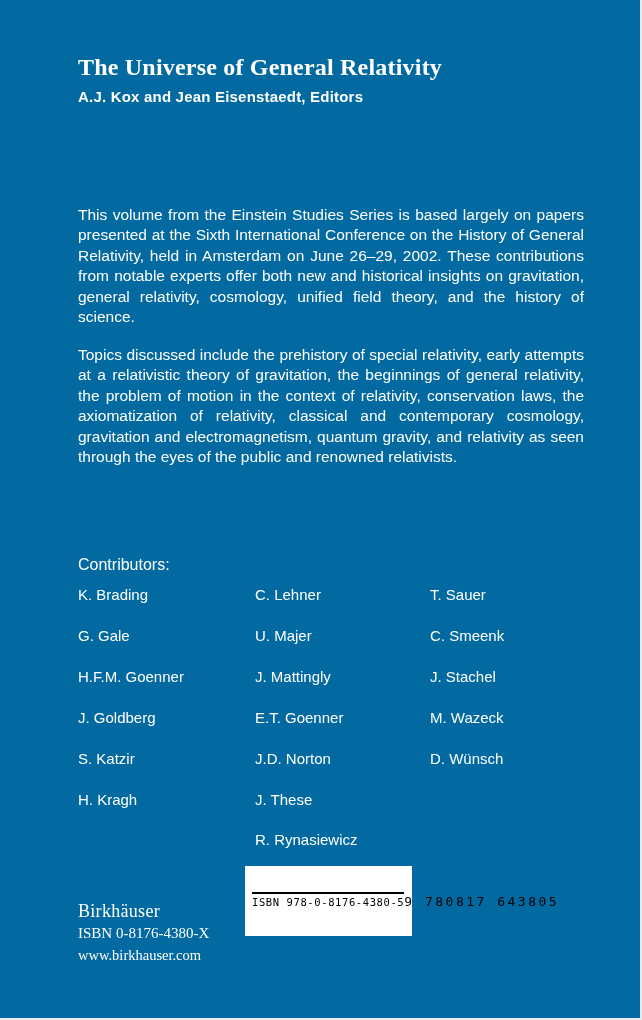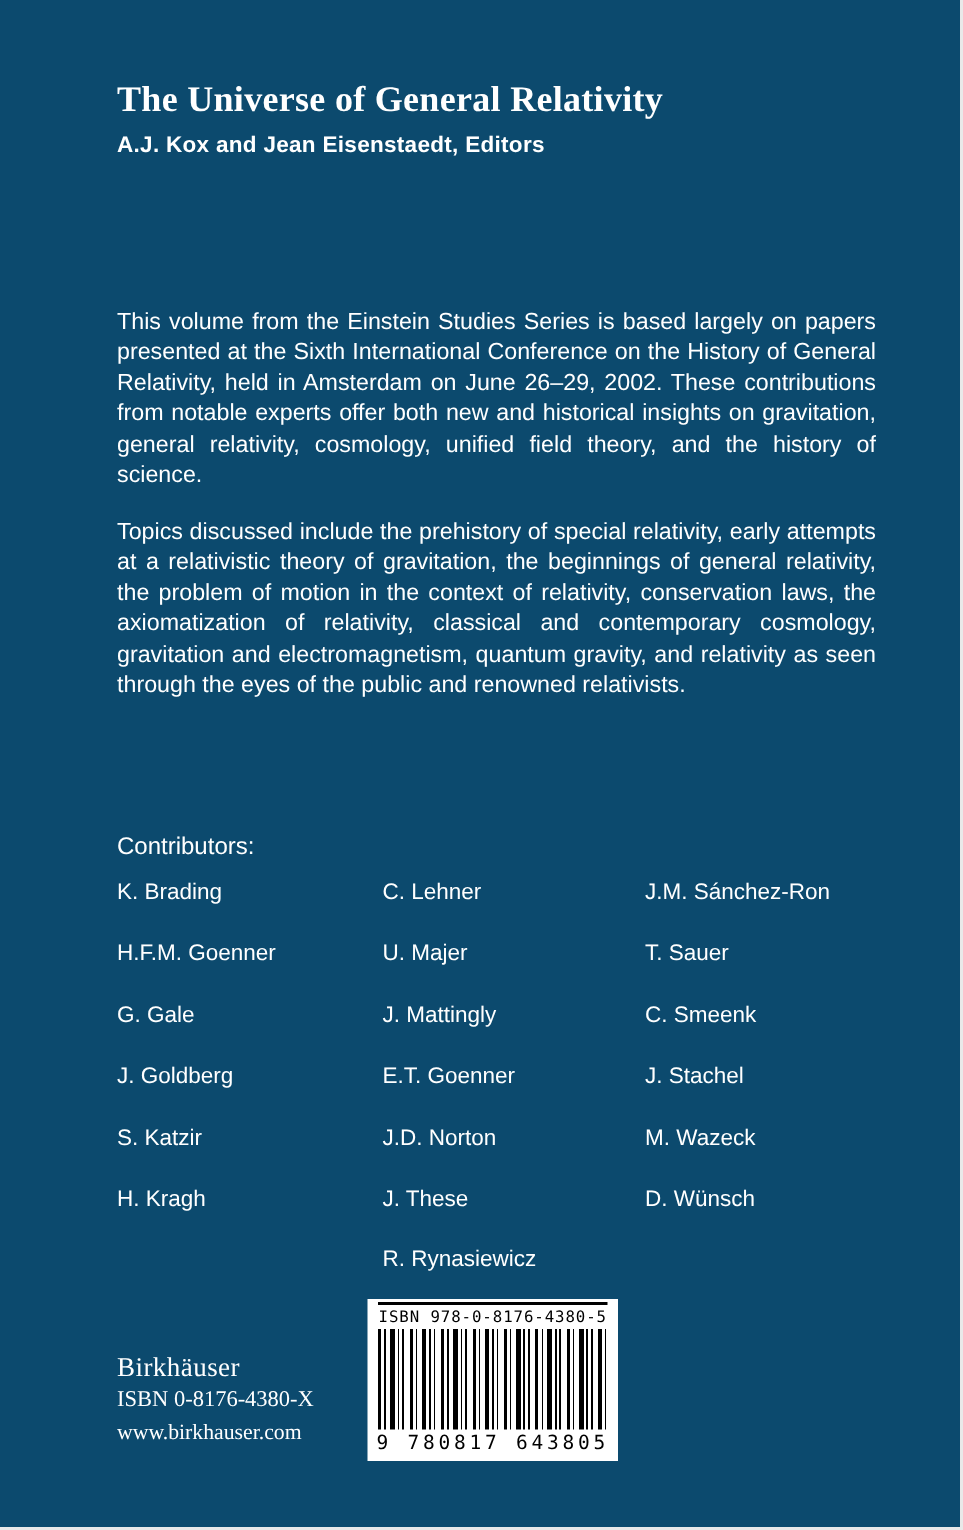--- a/index.html
+++ b/index.html
@@ -4,21 +4,21 @@
 <style>
   html, body {
     margin: 0;
     padding: 0;
     background: #101c44;
   }
   .cover {
     position: relative;
     width: 642px;
     height: 1020px;
-    background: #0c4a6e;
+    background: #0369a1;
     color: #ffffff;
     font-family: "Liberation Sans", sans-serif;
     overflow: hidden;
     box-sizing: border-box;
     border-right: 2px solid #e9e9e9;
     border-bottom: 2px solid #e9e9e9;
     padding-left: 36px;
   }
   .title {
     position: absolute;
@@ -88,27 +88,27 @@
     margin-bottom: 5px;
   }
   .pub-web {
     font-size: 14.5px;
   }
   .barcode-box {
     position: absolute;
     left: 245px;
     top: 866px;
     width: 167px;
-    height: 108px;
+    height: 70px;
     background: #ffffff;
     color: #000000;
     box-sizing: border-box;
     padding: 2px 7px 4px 7px;
     display: flex;
-    flex-direction: column;
+    flex-direction: row;
     align-items: center;
   }
   .barcode-isbn {
     width: 100%;
     border-top: 2px solid #000;
     text-align: center;
     font-size: 10.5px;
     padding-top: 2px;
     letter-spacing: 0.6px;
     font-family: "DejaVu Sans Mono", monospace;
@@ -149,37 +149,36 @@
 
   <p class="para p1">This volume from the Einstein Studies Series is based largely on papers presented at the Sixth International Conference on the History of General Relativity, held in Amsterdam on June 26–29, 2002. These contributions from notable experts offer both new and historical insights on gravitation, general relativity, cosmology, unified field theory, and the history of science.</p>
 
   <p class="para p2">Topics discussed include the prehistory of special relativity, early attempts at a relativistic theory of gravitation, the beginnings of general relativity, the problem of motion in the context of relativity, conservation laws, the axiomatization of relativity, classical and contemporary cosmology, gravitation and electromagnetism, quantum gravity, and relativity as seen through the eyes of the public and renowned relativists.</p>
 
   <div class="contrib-label">Contributors:</div>
 
   <div class="contrib-grid">
     <div class="contrib-col-1">
         <div class="contrib-name">K. Brading</div>
+        <div class="contrib-name">G. Gale</div>
         <div class="contrib-name">H.F.M. Goenner</div>
-        <div class="contrib-name">G. Gale</div>
         <div class="contrib-name">J. Goldberg</div>
         <div class="contrib-name">S. Katzir</div>
         <div class="contrib-name">H. Kragh</div>
       </div>
     <div class="contrib-col-2">
         <div class="contrib-name">C. Lehner</div>
         <div class="contrib-name">U. Majer</div>
         <div class="contrib-name">J. Mattingly</div>
         <div class="contrib-name">E.T. Goenner</div>
         <div class="contrib-name">J.D. Norton</div>
         <div class="contrib-name">J. These</div>
         <div class="contrib-name">R. Rynasiewicz</div>
       </div>
     <div class="contrib-col-3">
-        <div class="contrib-name">J.M. Sánchez-Ron</div>
         <div class="contrib-name">T. Sauer</div>
         <div class="contrib-name">C. Smeenk</div>
         <div class="contrib-name">J. Stachel</div>
         <div class="contrib-name">M. Wazeck</div>
         <div class="contrib-name">D. Wünsch</div>
       </div>
   </div>
 
   <div class="publisher">
     <div class="pub-name">Birkhäuser</div>

